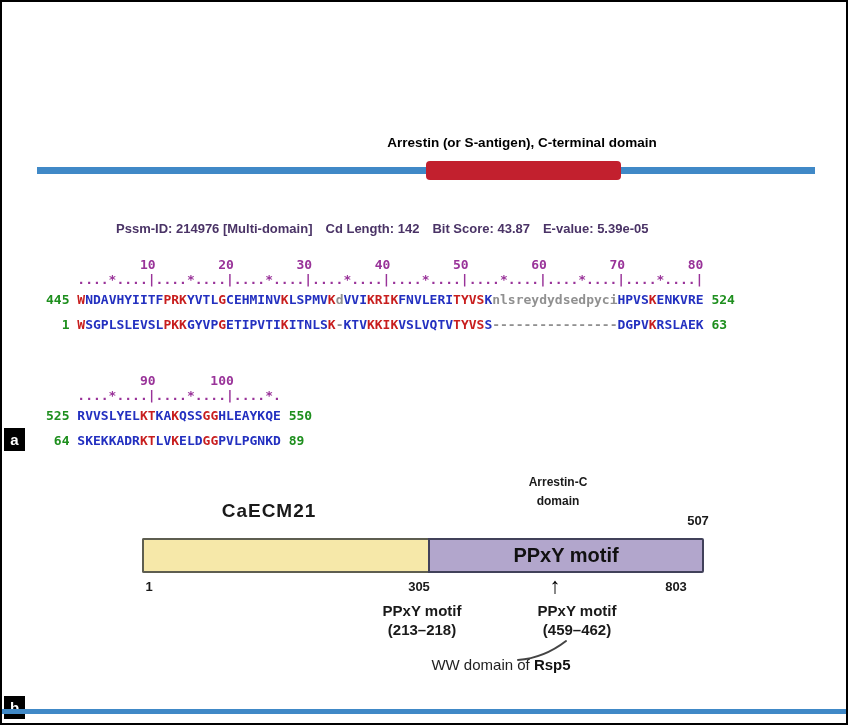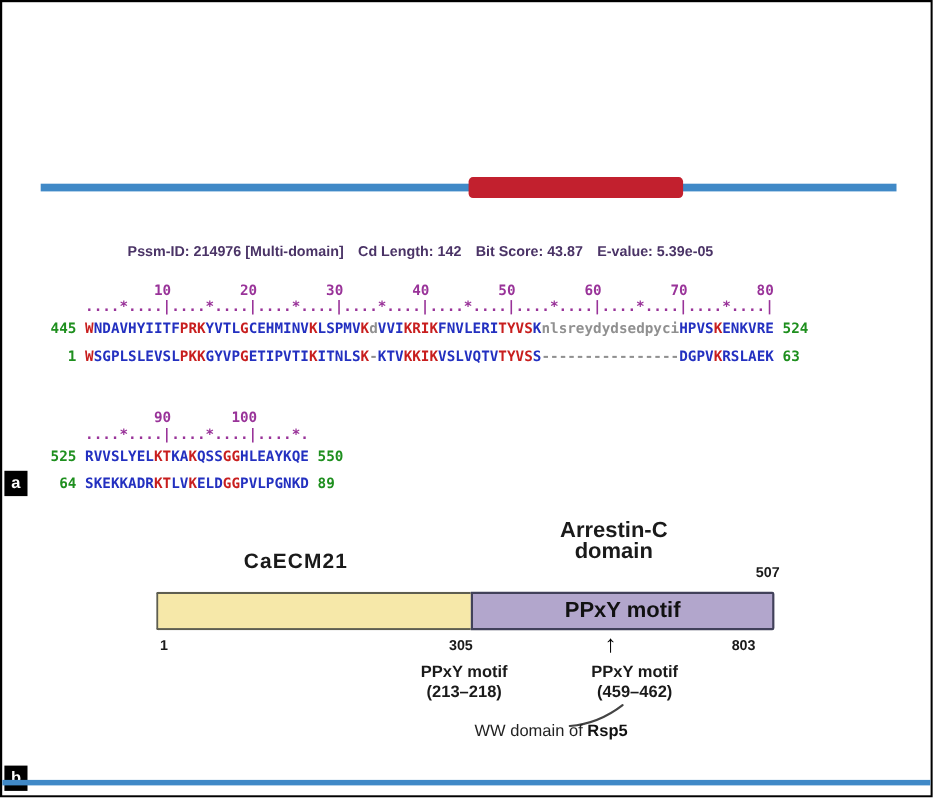--- a/index.html
+++ b/index.html
@@ -31,21 +31,21 @@
 
   
   .tag{position:absolute;left:2px;width:21px;height:23px;background:#000;color:#fff;font-size:15px;
        font-weight:bold;display:flex;align-items:center;justify-content:center;}
   .tag-a{top:426px;}
   .tag-b{top:694px;}
 
   
   .pb-protein{position:absolute;top:498px;left:267px;transform:translateX(-50%);font-size:19px;
               font-weight:bold;color:#1a1a1a;letter-spacing:1px;}
-  .pb-domain-title{position:absolute;top:471px;left:556px;transform:translateX(-50%);font-size:20px;
+  .pb-domain-title{position:absolute;top:471px;left:556px;transform:translateX(-50%);font-size:12px;
                    font-weight:bold;color:#1a1a1a;text-align:center;line-height:19px;}
   .pb-end{position:absolute;top:511px;left:672px;transform:translateX(-50%);font-size:13px;font-weight:bold;color:#1a1a1a;margin-left:24px;}
   .pb-yellow{position:absolute;left:140px;top:536px;width:286px;height:35px;background:#f6e8a9;
              border:2px solid #5e5e50;border-right:none;border-radius:2px 0 0 2px;box-sizing:border-box;}
   .pb-purple{position:absolute;left:426px;top:536px;width:276px;height:35px;background:#b2a6cc;
              border:2px solid #41415a;border-radius:0 2px 2px 0;box-sizing:border-box;
              display:flex;align-items:center;justify-content:center;}
   .pb-motif-label{font-size:20px;font-weight:bold;color:#111;}
   .pb-pos{position:absolute;top:577px;transform:translateX(-50%);font-size:13px;font-weight:bold;color:#1a1a1a;}
   .pb-pos-1{left:147px;}
@@ -63,20 +63,21 @@
   .pb-interaction b{font-weight:bold;color:#111;}
 
   .bottom-line{position:absolute;left:0;top:707px;width:100%;height:5px;background:#4089c7;}
 </style>
 </head>
 <body>
 
 <div class="canvas">
 
 
+  <div class="domain-label">Arrestin (or S-antigen), C-terminal domain</div>
   <div class="blue-bar" style="background: rgb(64, 137, 199);"></div>
   <div class="red-domain" style="background: rgb(194, 32, 46);"></div>
 
   <div class="stats">
     <span>Pssm-ID: 214976 [Multi-domain]</span><span>Cd Length: 142</span><span>Bit Score: 43.87</span><span>E-value: 5.39e-05</span>
   </div>
 
   <div class="alignment"><div class="aln-block"><div class="aln-ruler" style="color: rgb(153, 51, 153);">            10        20        30        40        50        60        70        80</div><div class="aln-ruler" style="color: rgb(153, 51, 153);">    ....*....|....*....|....*....|....*....|....*....|....*....|....*....|....*....|</div><div class="aln-row"><span style="color: rgb(30, 143, 30);">445 </span><span style="color: rgb(200, 30, 30);">W</span><span style="color: rgb(35, 48, 192);">N</span><span style="color: rgb(35, 48, 192);">D</span><span style="color: rgb(35, 48, 192);">A</span><span style="color: rgb(35, 48, 192);">V</span><span style="color: rgb(35, 48, 192);">H</span><span style="color: rgb(35, 48, 192);">Y</span><span style="color: rgb(35, 48, 192);">I</span><span style="color: rgb(35, 48, 192);">I</span><span style="color: rgb(35, 48, 192);">T</span><span style="color: rgb(35, 48, 192);">F</span><span style="color: rgb(200, 30, 30);">P</span><span style="color: rgb(200, 30, 30);">R</span><span style="color: rgb(200, 30, 30);">K</span><span style="color: rgb(35, 48, 192);">Y</span><span style="color: rgb(35, 48, 192);">V</span><span style="color: rgb(35, 48, 192);">T</span><span style="color: rgb(35, 48, 192);">L</span><span style="color: rgb(200, 30, 30);">G</span><span style="color: rgb(35, 48, 192);">C</span><span style="color: rgb(35, 48, 192);">E</span><span style="color: rgb(35, 48, 192);">H</span><span style="color: rgb(35, 48, 192);">M</span><span style="color: rgb(35, 48, 192);">I</span><span style="color: rgb(35, 48, 192);">N</span><span style="color: rgb(35, 48, 192);">V</span><span style="color: rgb(200, 30, 30);">K</span><span style="color: rgb(35, 48, 192);">L</span><span style="color: rgb(35, 48, 192);">S</span><span style="color: rgb(35, 48, 192);">P</span><span style="color: rgb(35, 48, 192);">M</span><span style="color: rgb(35, 48, 192);">V</span><span style="color: rgb(200, 30, 30);">K</span><span style="color: rgb(144, 144, 144);">d</span><span style="color: rgb(35, 48, 192);">V</span><span style="color: rgb(35, 48, 192);">V</span><span style="color: rgb(35, 48, 192);">I</span><span style="color: rgb(200, 30, 30);">K</span><span style="color: rgb(200, 30, 30);">R</span><span style="color: rgb(200, 30, 30);">I</span><span style="color: rgb(200, 30, 30);">K</span><span style="color: rgb(35, 48, 192);">F</span><span style="color: rgb(35, 48, 192);">N</span><span style="color: rgb(35, 48, 192);">V</span><span style="color: rgb(35, 48, 192);">L</span><span style="color: rgb(35, 48, 192);">E</span><span style="color: rgb(35, 48, 192);">R</span><span style="color: rgb(35, 48, 192);">I</span><span style="color: rgb(200, 30, 30);">T</span><span style="color: rgb(200, 30, 30);">Y</span><span style="color: rgb(200, 30, 30);">V</span><span style="color: rgb(200, 30, 30);">S</span><span style="color: rgb(35, 48, 192);">K</span><span style="color: rgb(144, 144, 144);">n</span><span style="color: rgb(144, 144, 144);">l</span><span style="color: rgb(144, 144, 144);">s</span><span style="color: rgb(144, 144, 144);">r</span><span style="color: rgb(144, 144, 144);">e</span><span style="color: rgb(144, 144, 144);">y</span><span style="color: rgb(144, 144, 144);">d</span><span style="color: rgb(144, 144, 144);">y</span><span style="color: rgb(144, 144, 144);">d</span><span style="color: rgb(144, 144, 144);">s</span><span style="color: rgb(144, 144, 144);">e</span><span style="color: rgb(144, 144, 144);">d</span><span style="color: rgb(144, 144, 144);">p</span><span style="color: rgb(144, 144, 144);">y</span><span style="color: rgb(144, 144, 144);">c</span><span style="color: rgb(144, 144, 144);">i</span><span style="color: rgb(35, 48, 192);">H</span><span style="color: rgb(35, 48, 192);">P</span><span style="color: rgb(35, 48, 192);">V</span><span style="color: rgb(35, 48, 192);">S</span><span style="color: rgb(200, 30, 30);">K</span><span style="color: rgb(35, 48, 192);">E</span><span style="color: rgb(35, 48, 192);">N</span><span style="color: rgb(35, 48, 192);">K</span><span style="color: rgb(35, 48, 192);">V</span><span style="color: rgb(35, 48, 192);">R</span><span style="color: rgb(35, 48, 192);">E</span><span style="color: rgb(30, 143, 30);"> 524</span></div><div class="aln-row"><span style="color: rgb(30, 143, 30);">  1 </span><span style="color: rgb(200, 30, 30);">W</span><span style="color: rgb(35, 48, 192);">S</span><span style="color: rgb(35, 48, 192);">G</span><span style="color: rgb(35, 48, 192);">P</span><span style="color: rgb(35, 48, 192);">L</span><span style="color: rgb(35, 48, 192);">S</span><span style="color: rgb(35, 48, 192);">L</span><span style="color: rgb(35, 48, 192);">E</span><span style="color: rgb(35, 48, 192);">V</span><span style="color: rgb(35, 48, 192);">S</span><span style="color: rgb(35, 48, 192);">L</span><span style="color: rgb(200, 30, 30);">P</span><span style="color: rgb(200, 30, 30);">K</span><span style="color: rgb(200, 30, 30);">K</span><span style="color: rgb(35, 48, 192);">G</span><span style="color: rgb(35, 48, 192);">Y</span><span style="color: rgb(35, 48, 192);">V</span><span style="color: rgb(35, 48, 192);">P</span><span style="color: rgb(200, 30, 30);">G</span><span style="color: rgb(35, 48, 192);">E</span><span style="color: rgb(35, 48, 192);">T</span><span style="color: rgb(35, 48, 192);">I</span><span style="color: rgb(35, 48, 192);">P</span><span style="color: rgb(35, 48, 192);">V</span><span style="color: rgb(35, 48, 192);">T</span><span style="color: rgb(35, 48, 192);">I</span><span style="color: rgb(200, 30, 30);">K</span><span style="color: rgb(35, 48, 192);">I</span><span style="color: rgb(35, 48, 192);">T</span><span style="color: rgb(35, 48, 192);">N</span><span style="color: rgb(35, 48, 192);">L</span><span style="color: rgb(35, 48, 192);">S</span><span style="color: rgb(200, 30, 30);">K</span><span style="color: rgb(144, 144, 144);">-</span><span style="color: rgb(35, 48, 192);">K</span><span style="color: rgb(35, 48, 192);">T</span><span style="color: rgb(35, 48, 192);">V</span><span style="color: rgb(200, 30, 30);">K</span><span style="color: rgb(200, 30, 30);">K</span><span style="color: rgb(200, 30, 30);">I</span><span style="color: rgb(200, 30, 30);">K</span><span style="color: rgb(35, 48, 192);">V</span><span style="color: rgb(35, 48, 192);">S</span><span style="color: rgb(35, 48, 192);">L</span><span style="color: rgb(35, 48, 192);">V</span><span style="color: rgb(35, 48, 192);">Q</span><span style="color: rgb(35, 48, 192);">T</span><span style="color: rgb(35, 48, 192);">V</span><span style="color: rgb(200, 30, 30);">T</span><span style="color: rgb(200, 30, 30);">Y</span><span style="color: rgb(200, 30, 30);">V</span><span style="color: rgb(200, 30, 30);">S</span><span style="color: rgb(35, 48, 192);">S</span><span style="color: rgb(144, 144, 144);">-</span><span style="color: rgb(144, 144, 144);">-</span><span style="color: rgb(144, 144, 144);">-</span><span style="color: rgb(144, 144, 144);">-</span><span style="color: rgb(144, 144, 144);">-</span><span style="color: rgb(144, 144, 144);">-</span><span style="color: rgb(144, 144, 144);">-</span><span style="color: rgb(144, 144, 144);">-</span><span style="color: rgb(144, 144, 144);">-</span><span style="color: rgb(144, 144, 144);">-</span><span style="color: rgb(144, 144, 144);">-</span><span style="color: rgb(144, 144, 144);">-</span><span style="color: rgb(144, 144, 144);">-</span><span style="color: rgb(144, 144, 144);">-</span><span style="color: rgb(144, 144, 144);">-</span><span style="color: rgb(144, 144, 144);">-</span><span style="color: rgb(35, 48, 192);">D</span><span style="color: rgb(35, 48, 192);">G</span><span style="color: rgb(35, 48, 192);">P</span><span style="color: rgb(35, 48, 192);">V</span><span style="color: rgb(200, 30, 30);">K</span><span style="color: rgb(35, 48, 192);">R</span><span style="color: rgb(35, 48, 192);">S</span><span style="color: rgb(35, 48, 192);">L</span><span style="color: rgb(35, 48, 192);">A</span><span style="color: rgb(35, 48, 192);">E</span><span style="color: rgb(35, 48, 192);">K</span><span style="color: rgb(30, 143, 30);"> 63</span></div></div><div class="aln-block"><div class="aln-ruler" style="color: rgb(153, 51, 153);">            90       100</div><div class="aln-ruler" style="color: rgb(153, 51, 153);">    ....*....|....*....|....*.</div><div class="aln-row"><span style="color: rgb(30, 143, 30);">525 </span><span style="color: rgb(35, 48, 192);">R</span><span style="color: rgb(35, 48, 192);">V</span><span style="color: rgb(35, 48, 192);">V</span><span style="color: rgb(35, 48, 192);">S</span><span style="color: rgb(35, 48, 192);">L</span><span style="color: rgb(35, 48, 192);">Y</span><span style="color: rgb(35, 48, 192);">E</span><span style="color: rgb(35, 48, 192);">L</span><span style="color: rgb(200, 30, 30);">K</span><span style="color: rgb(200, 30, 30);">T</span><span style="color: rgb(35, 48, 192);">K</span><span style="color: rgb(35, 48, 192);">A</span><span style="color: rgb(200, 30, 30);">K</span><span style="color: rgb(35, 48, 192);">Q</span><span style="color: rgb(35, 48, 192);">S</span><span style="color: rgb(35, 48, 192);">S</span><span style="color: rgb(200, 30, 30);">G</span><span style="color: rgb(200, 30, 30);">G</span><span style="color: rgb(35, 48, 192);">H</span><span style="color: rgb(35, 48, 192);">L</span><span style="color: rgb(35, 48, 192);">E</span><span style="color: rgb(35, 48, 192);">A</span><span style="color: rgb(35, 48, 192);">Y</span><span style="color: rgb(35, 48, 192);">K</span><span style="color: rgb(35, 48, 192);">Q</span><span style="color: rgb(35, 48, 192);">E</span><span style="color: rgb(30, 143, 30);"> 550</span></div><div class="aln-row"><span style="color: rgb(30, 143, 30);"> 64 </span><span style="color: rgb(35, 48, 192);">S</span><span style="color: rgb(35, 48, 192);">K</span><span style="color: rgb(35, 48, 192);">E</span><span style="color: rgb(35, 48, 192);">K</span><span style="color: rgb(35, 48, 192);">K</span><span style="color: rgb(35, 48, 192);">A</span><span style="color: rgb(35, 48, 192);">D</span><span style="color: rgb(35, 48, 192);">R</span><span style="color: rgb(200, 30, 30);">K</span><span style="color: rgb(200, 30, 30);">T</span><span style="color: rgb(35, 48, 192);">L</span><span style="color: rgb(35, 48, 192);">V</span><span style="color: rgb(200, 30, 30);">K</span><span style="color: rgb(35, 48, 192);">E</span><span style="color: rgb(35, 48, 192);">L</span><span style="color: rgb(35, 48, 192);">D</span><span style="color: rgb(200, 30, 30);">G</span><span style="color: rgb(200, 30, 30);">G</span><span style="color: rgb(35, 48, 192);">P</span><span style="color: rgb(35, 48, 192);">V</span><span style="color: rgb(35, 48, 192);">L</span><span style="color: rgb(35, 48, 192);">P</span><span style="color: rgb(35, 48, 192);">G</span><span style="color: rgb(35, 48, 192);">N</span><span style="color: rgb(35, 48, 192);">K</span><span style="color: rgb(35, 48, 192);">D</span><span style="color: rgb(30, 143, 30);"> 89</span></div></div></div>
 
   <div class="tag tag-a">a</div>

